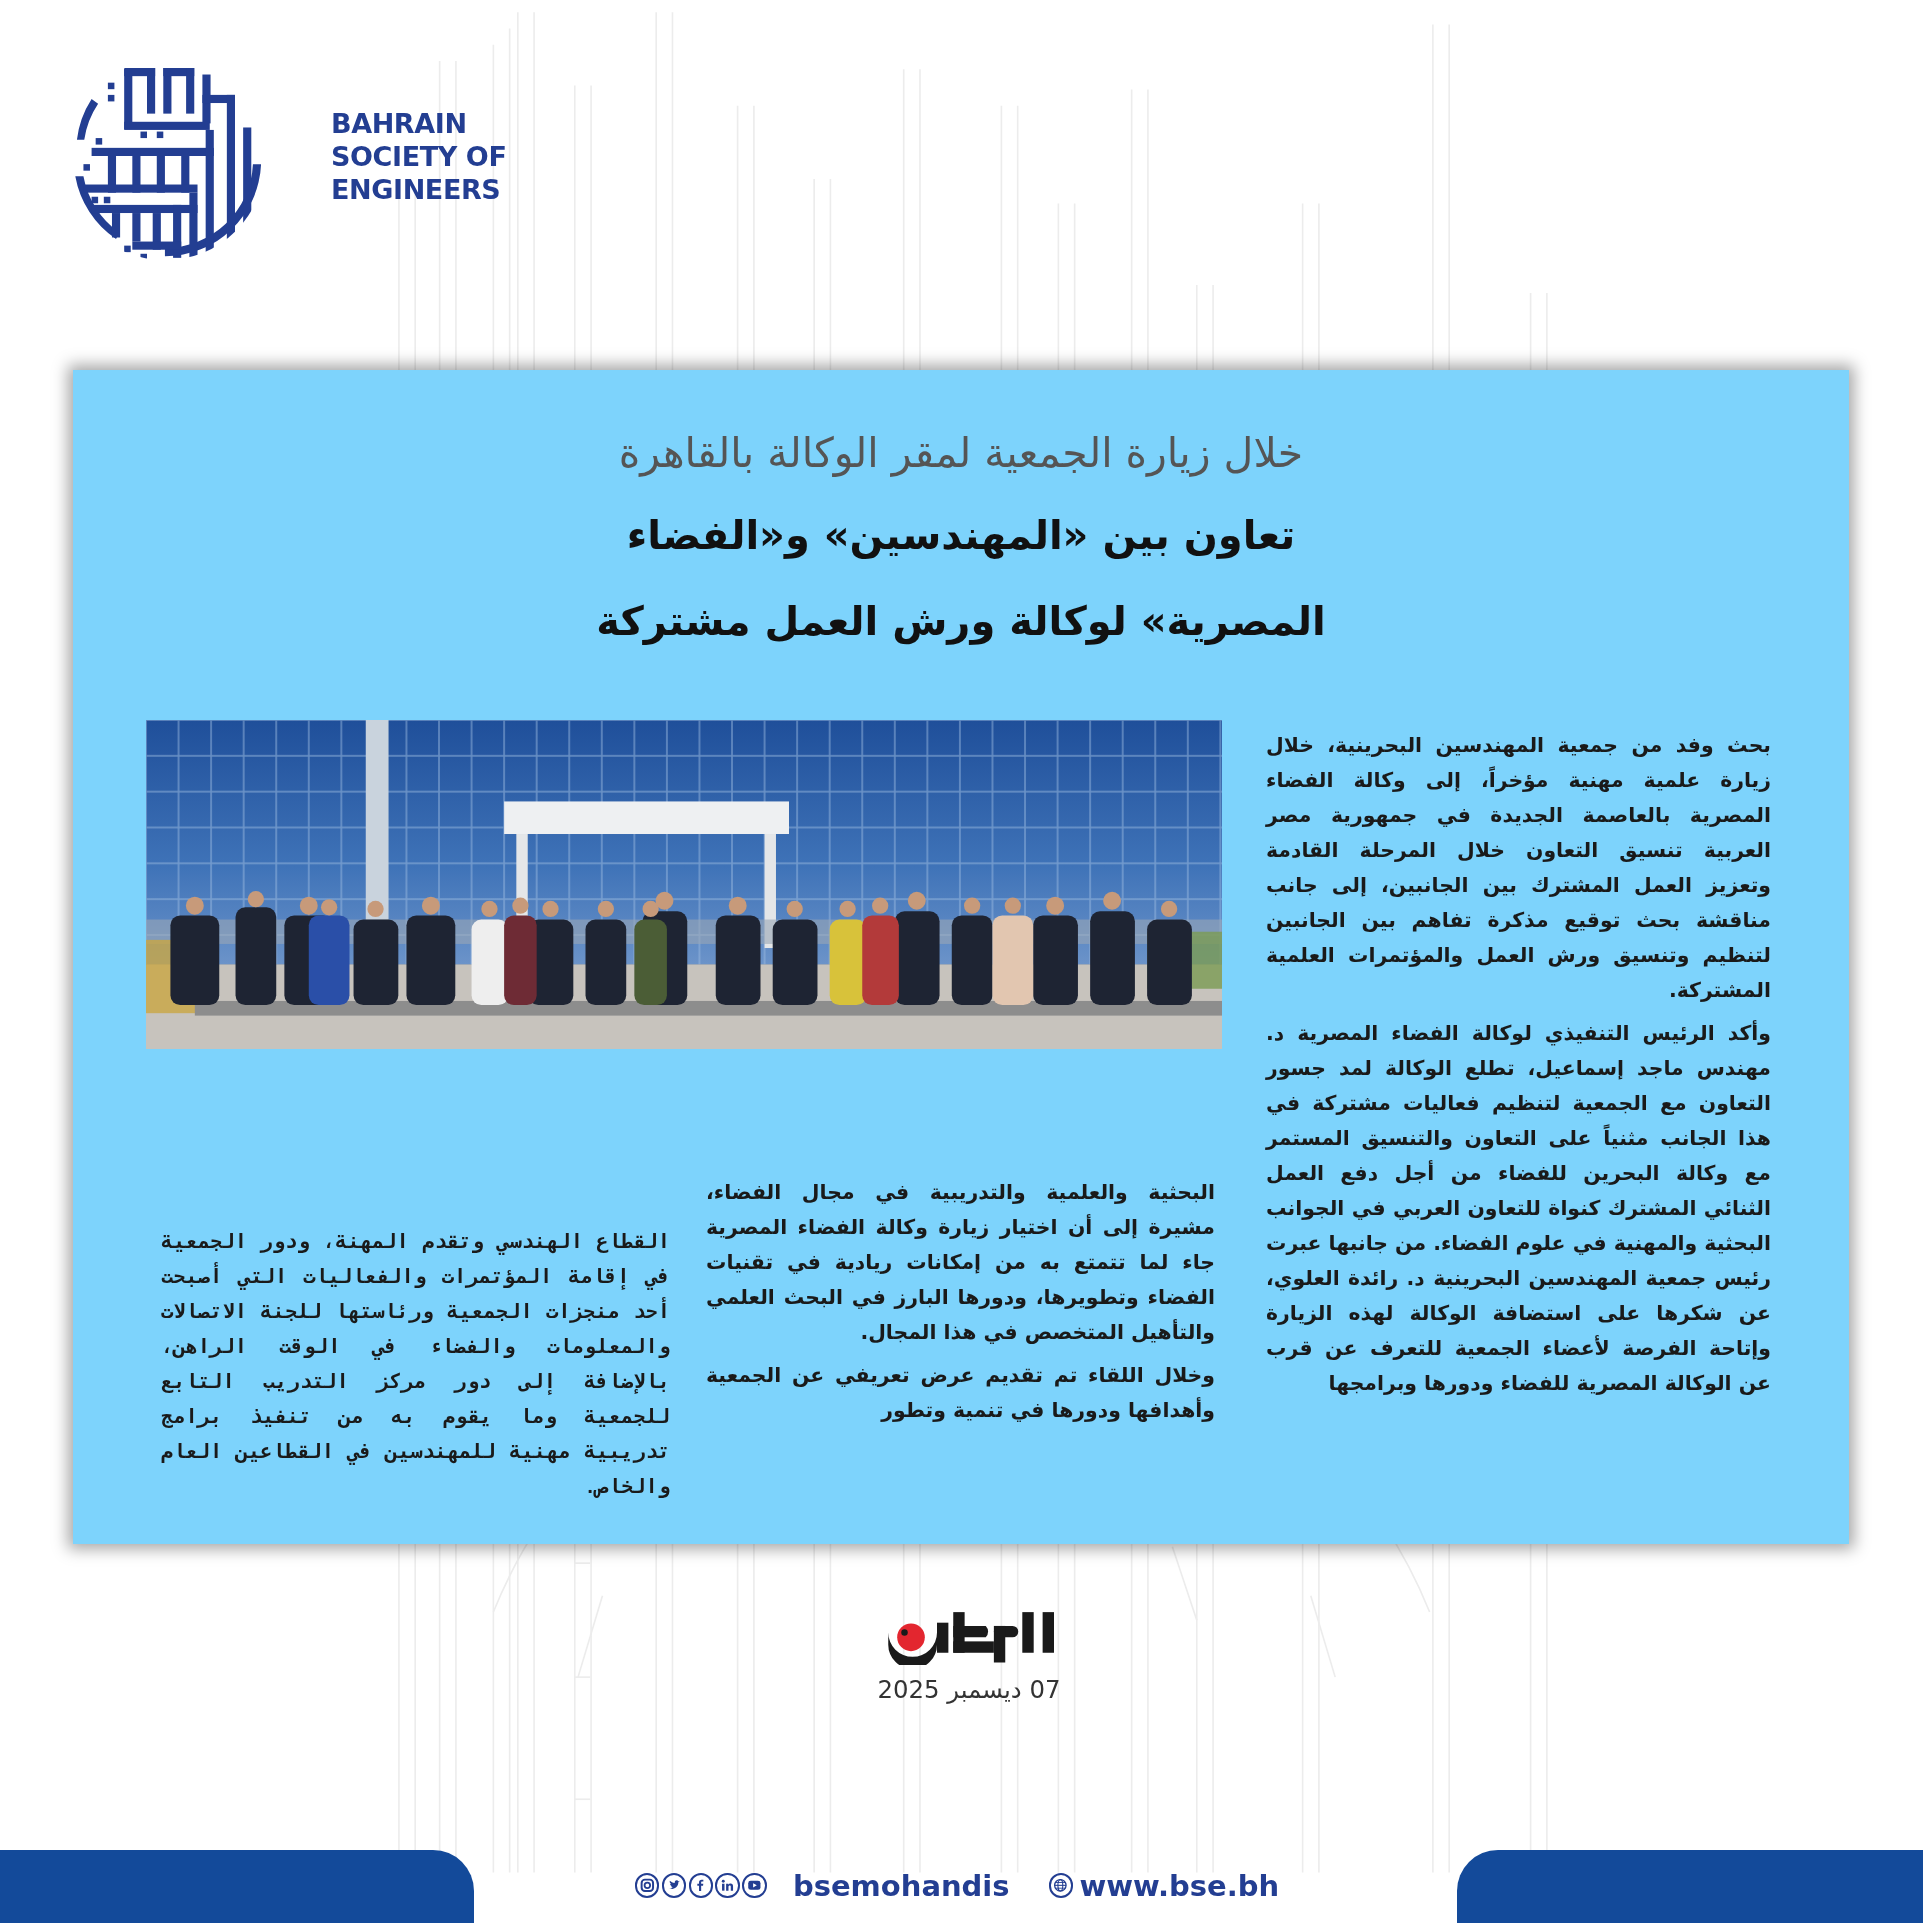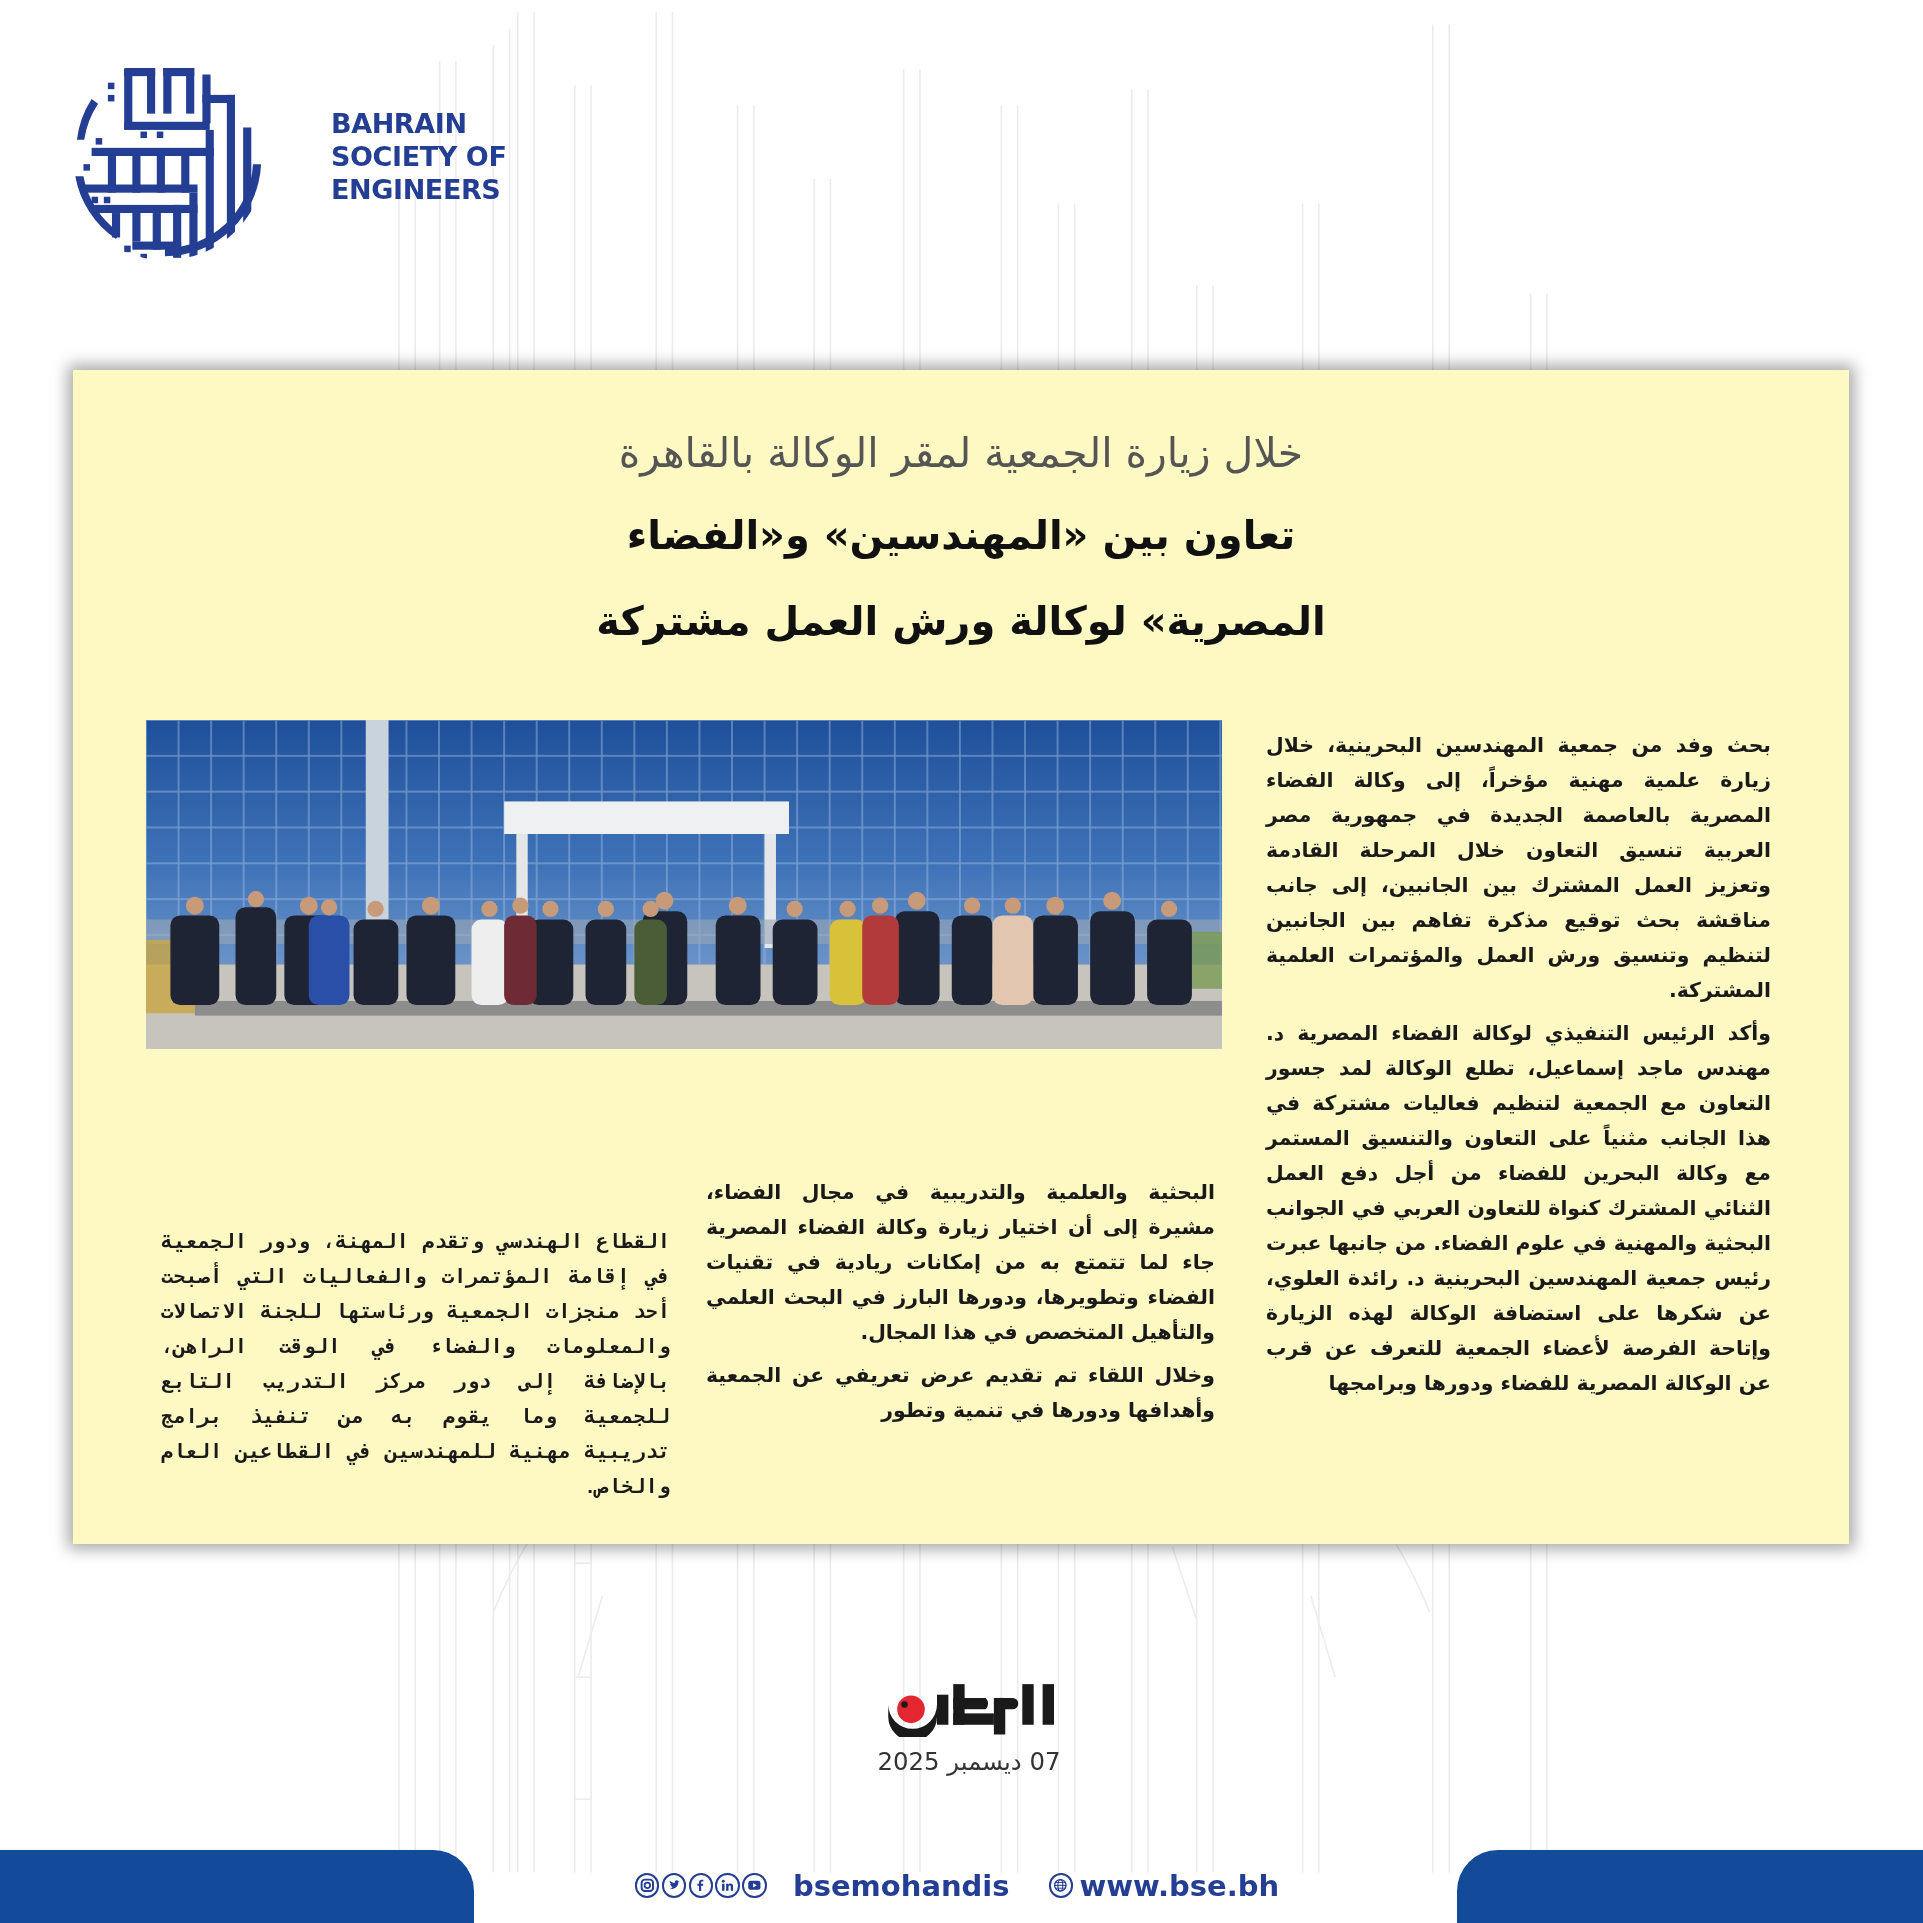--- a/index.html
+++ b/index.html
@@ -17,21 +17,21 @@
     .logo-mark { width: 220px; height: 212px; }
     .logo-text {
       margin-left: 23px; color: #233e92; font-family: "DejaVu Sans", sans-serif;
       font-weight: bold; font-size: 27px; line-height: 33px; letter-spacing: -0.4px;
     }
     .logo-text div { white-space: nowrap; }
 
     
     .card {
       position: absolute; left: 73px; top: 370px; width: 1776px; height: 1174px;
-      background: #fef9c3;
+      background: #7dd3fc;
       box-shadow: 0 0 14.7px 4.9px rgba(0,0,0,0.35);
     }
     .kicker {
       position: absolute; left: 0; right: 0; top: 59px; text-align: center;
       direction: rtl; font-family: "DejaVu Sans", sans-serif;
       color: #555555; font-size: 41px; font-weight: normal;
     }
     .headline {
       position: absolute; left: 122px; right: 122px; top: 122px; text-align: center;
       direction: rtl; font-family: "DejaVu Sans", sans-serif;
@@ -47,21 +47,21 @@
       position: absolute; direction: rtl; text-align: justify; text-align-last: right;
       font-family: "DejaVu Sans", sans-serif; color: #1a1a1a;
       font-size: 20.4px; font-weight: bold; line-height: 35px;
     }
     .col p { margin: 8px; }
     .col-right { left: 1185px; top: 350px; width: 521px; }
     .col-middle { left: 625px; top: 797px; width: 525px; }
     .col-left { left: 80px; top: 847px; width: 525px; font-family: Liberation Mono, monospace; }
 
     
-    .source { position: absolute; left: 863px; top: 1680px; width: 212px; text-align: center; }
+    .source { position: absolute; left: 863px; top: 1608px; width: 212px; text-align: center; }
     .source-logo { width: 195px; height: 57px; }
     .source-date {
       direction: rtl; font-family: "DejaVu Sans", sans-serif; color: #333333;
       font-size: 24.4px; margin-top: 6.5px;
     }
 
     
     .footer-bar-left {
       position: absolute; left: 0; top: 1850px; width: 474px; height: 73px;
       background: #134a9a; border-top-right-radius: 41px;

